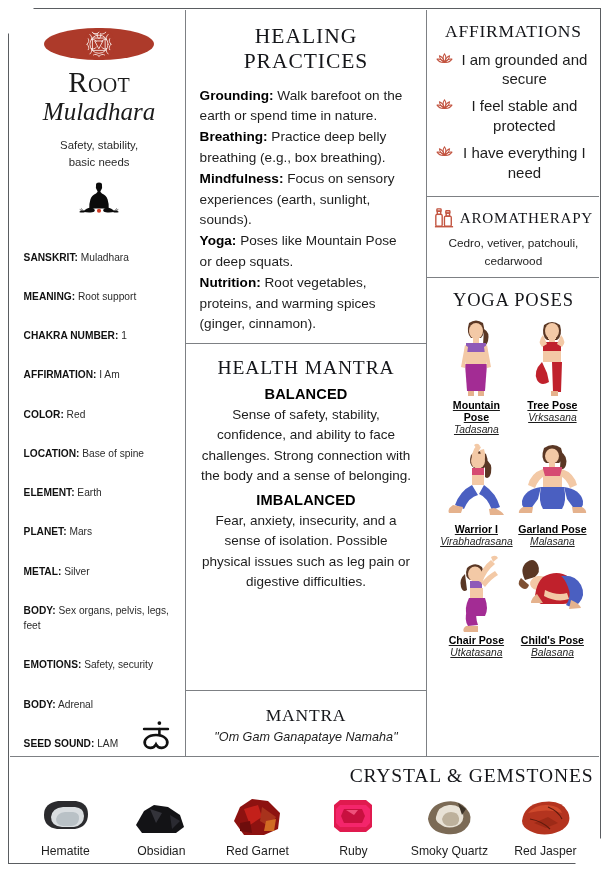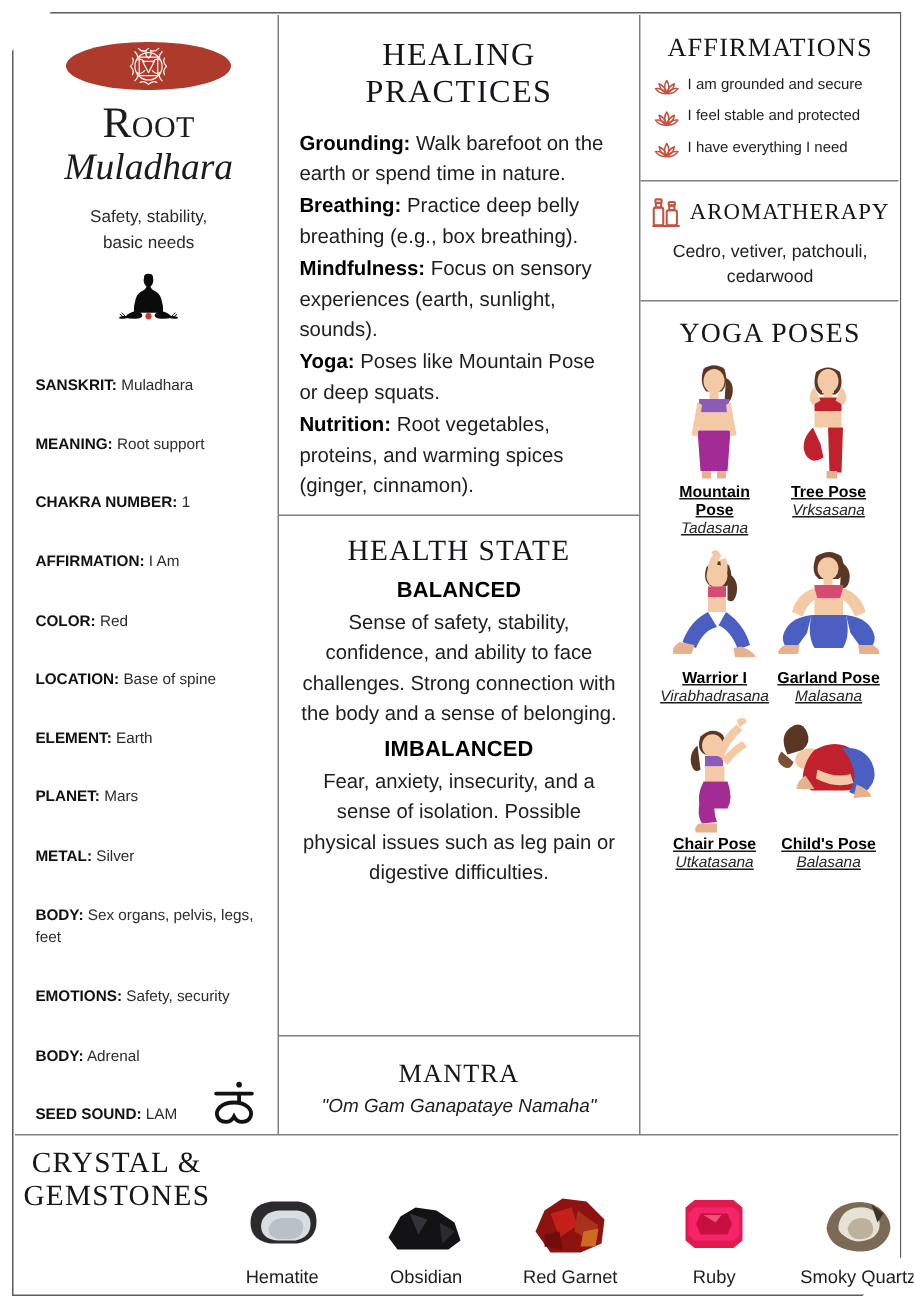--- a/index.html
+++ b/index.html
@@ -111,21 +111,21 @@
     text-align:center;font-style:italic;font-size:12.6px;color:#1d1d1d;
     padding-bottom:4px;
   }
 
   
   .r-sec{box-sizing:border-box;padding:8px 9px 7px 9px;}
   .h-aff{font-size:17.5px;margin:3px 0 8px 0;}
   .aff-list{list-style:none;margin:0;padding:0;}
   .aff-item{
     display:flex;align-items:flex-start;gap:5px;
-    font-size:10px;line-height:1.32;margin-bottom:7px;color:#1d1d1d;
+    font-size:15px;line-height:1.32;margin-bottom:7px;color:#1d1d1d;text-align:center;
   }
   .lotus{flex:0 0 17px;width:17px;height:13px;margin-top:1px;}
 
   .aroma-head{
     display:flex;align-items:center;justify-content:center;gap:6px;
     margin:2px 0 6px 0;
   }
   .aroma-head .hdg{font-size:15.2px;}
   .bottle{width:20px;height:22px;flex:0 0 20px;}
   .aroma-text{text-align:center;font-size:11.8px;line-height:1.46;color:#1d1d1d;}
@@ -138,21 +138,21 @@
   .pose{display:flex;flex-direction:column;align-items:center;text-decoration:underline;}
   .pose-art{width:74px;height:84px;display:block;}
   .pose-name{font-size:10.6px;font-weight:700;color:#000;text-align:center;line-height:1.15;}
   .pose-sans{font-size:10.3px;font-style:italic;color:#242424;text-align:center;line-height:1.2;margin-top:1px;}
 
   
   .crystals{
     flex:1 1 auto;box-sizing:border-box;
     border-top:1.3px solid #7d8084;
     padding:6px 6px 4px 6px;
-    display:flex;
+    display:flex;flex-direction:column;align-items:flex-end;
   }
   .h-cry{font-size:19.5px;margin:2px 0 6px 0;}
   .cry-row{display:flex;justify-content:space-around;align-items:flex-end;flex:1 1 auto;}
   .cry{display:flex;flex-direction:column;align-items:center;width:96px;}
   .cry-art{width:62px;height:46px;display:block;}
   .cry-label{font-size:12.2px;color:#1d1d1d;text-align:center;margin-top:5px;}
 </style>
 </head>
 <body>
 
@@ -236,21 +236,21 @@
           <div class="practices">
               <div><b>Grounding:</b><span> Walk barefoot on the earth or spend time in nature.</span></div>
               <div><b>Breathing:</b><span> Practice deep belly breathing (e.g., box breathing).</span></div>
               <div><b>Mindfulness:</b><span> Focus on sensory experiences (earth, sunlight, sounds).</span></div>
               <div><b>Yoga:</b><span> Poses like Mountain Pose or deep squats.</span></div>
               <div><b>Nutrition:</b><span> Root vegetables, proteins, and warming spices (ginger, cinnamon).</span></div>
             </div>
         </div>
 
         <div class="mid-sec sec-div">
-          <div class="hdg h-health">HEALTH STATE</div>
+          <div class="hdg h-health">HEALTH MANTRA</div>
           <div class="state-title">BALANCED</div>
           <div class="state-body">Sense of safety, stability, confidence, and ability to face challenges. Strong connection with the body and a sense of belonging.</div>
           <div class="state-title">IMBALANCED</div>
           <div class="state-body">Fear, anxiety, insecurity, and a sense of isolation. Possible physical issues such as leg pain or digestive difficulties.</div>
         </div>
 
         <div class="mid-sec sec-div" style="margin-top:auto;">
           <div class="hdg h-mantra">MANTRA</div>
           <div class="mantra-text">"Om Gam Ganapataye Namaha"</div>
         </div>

